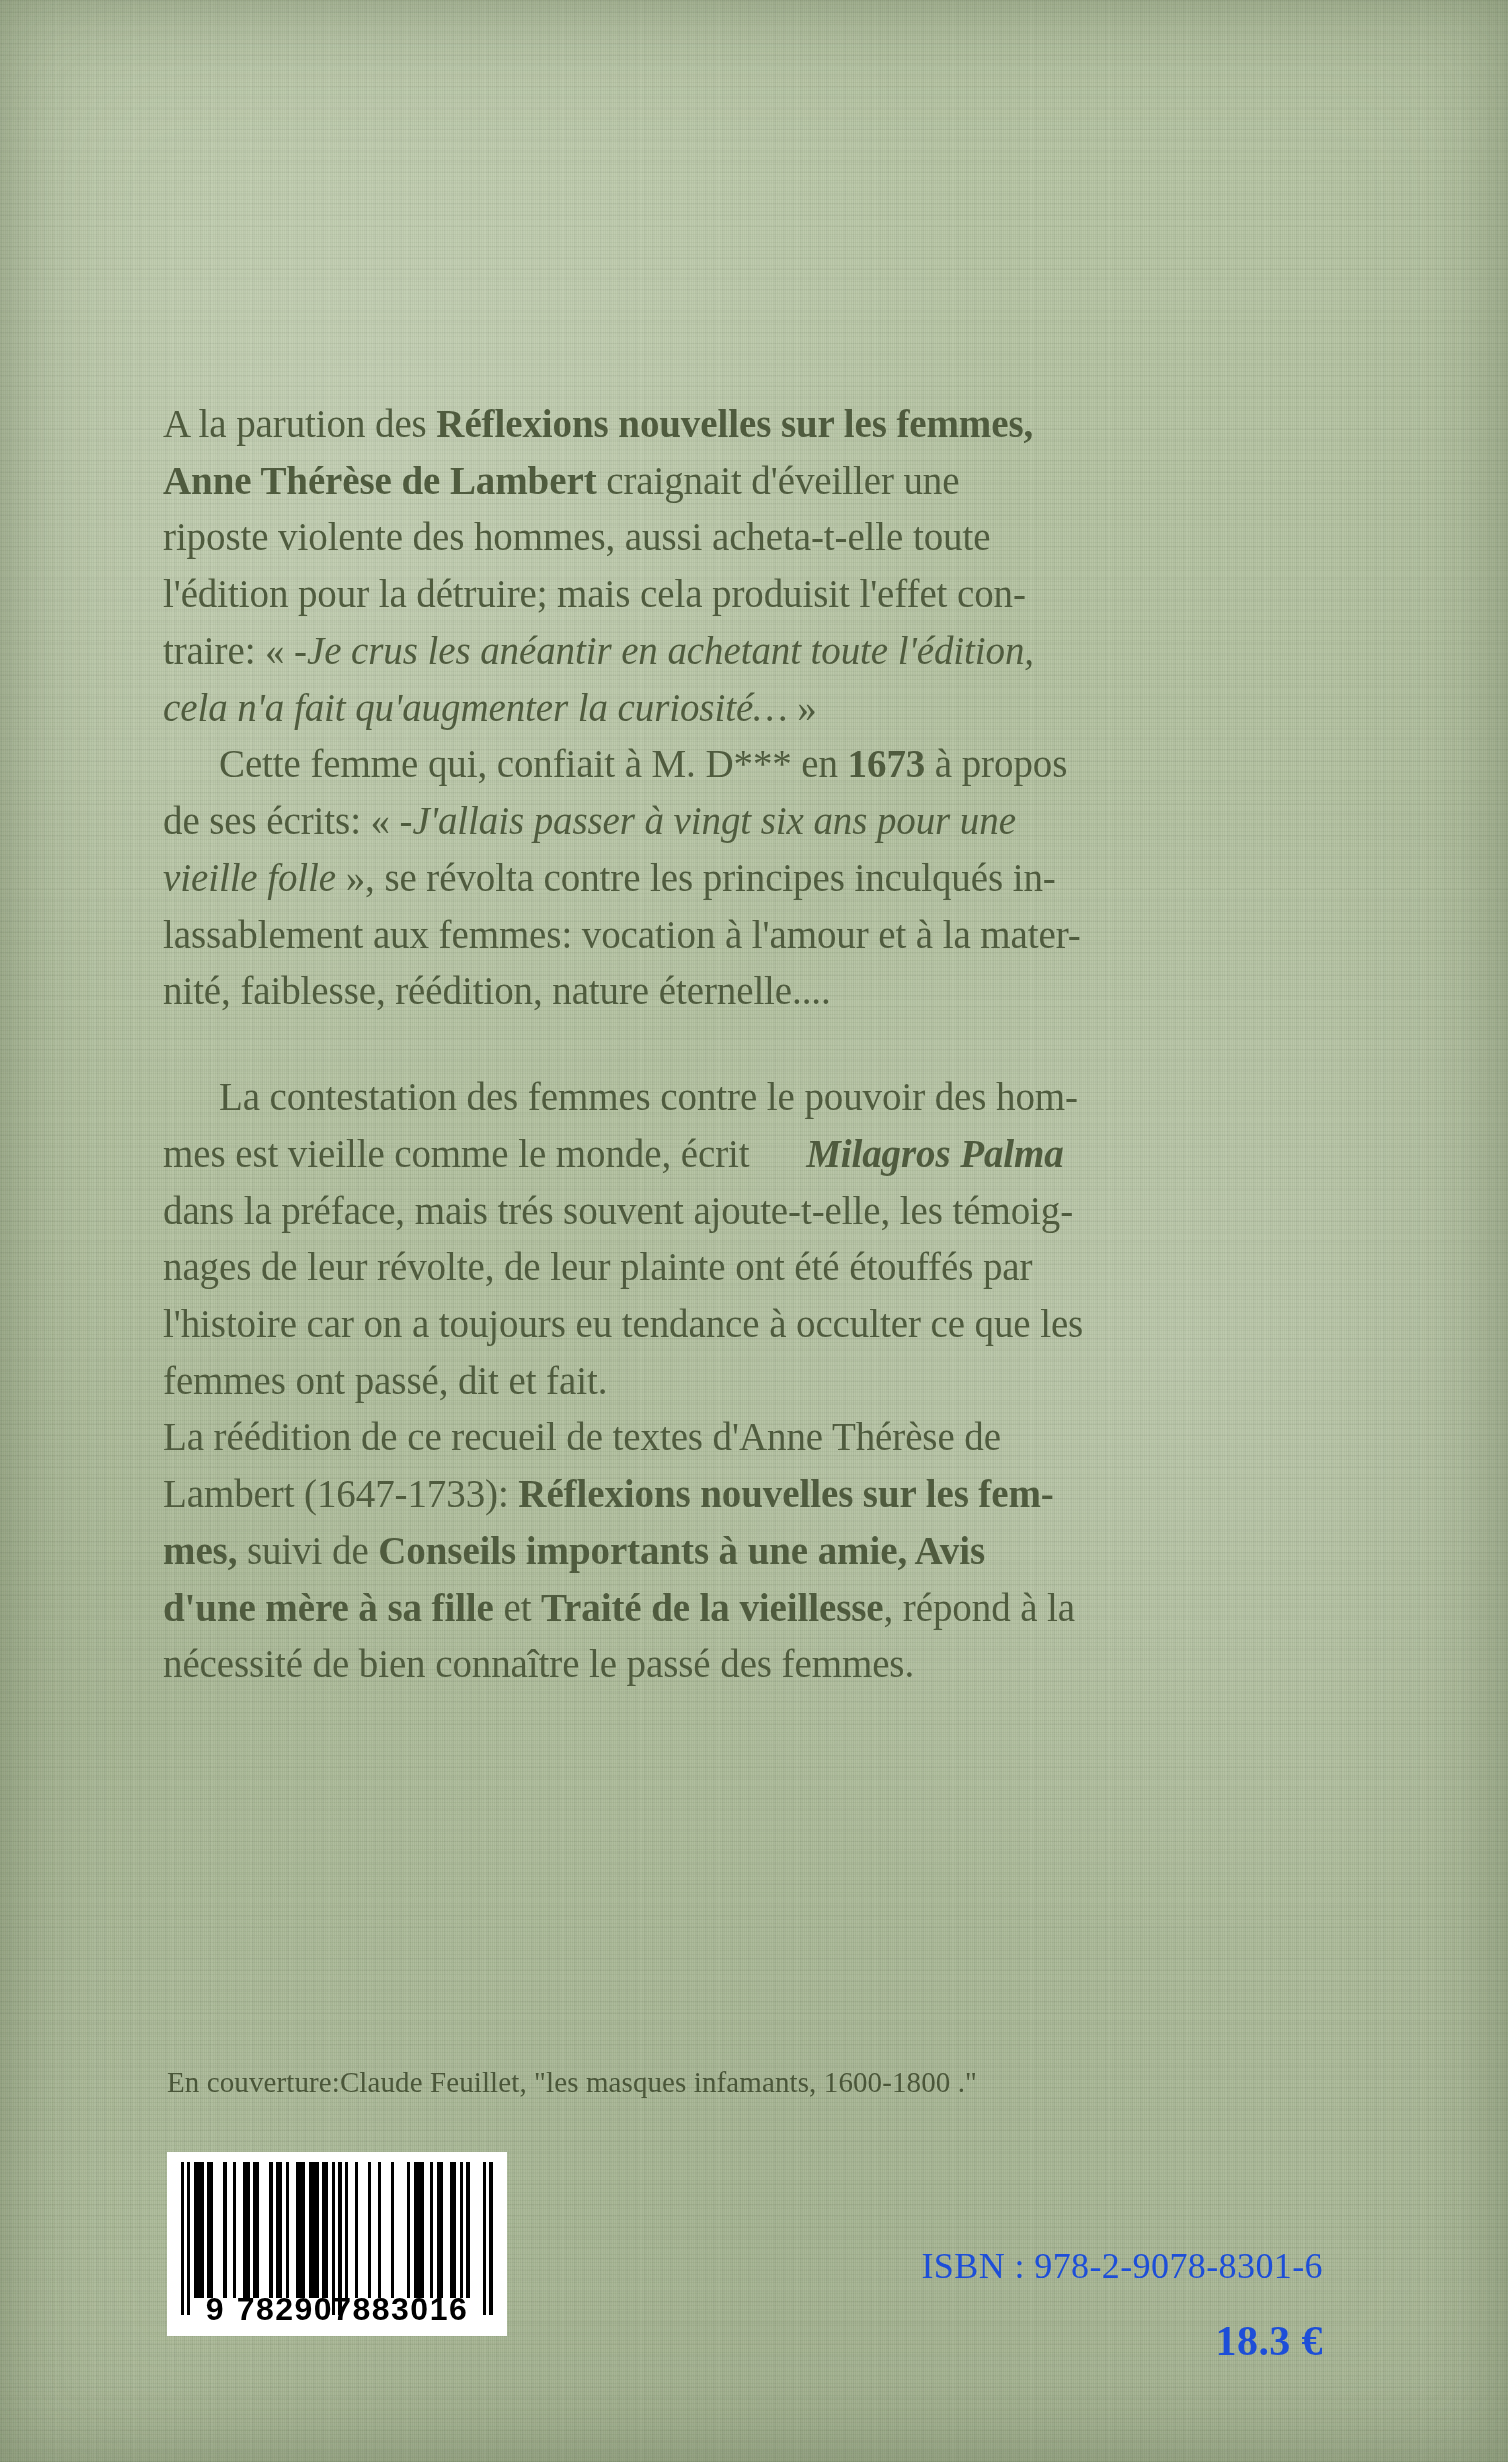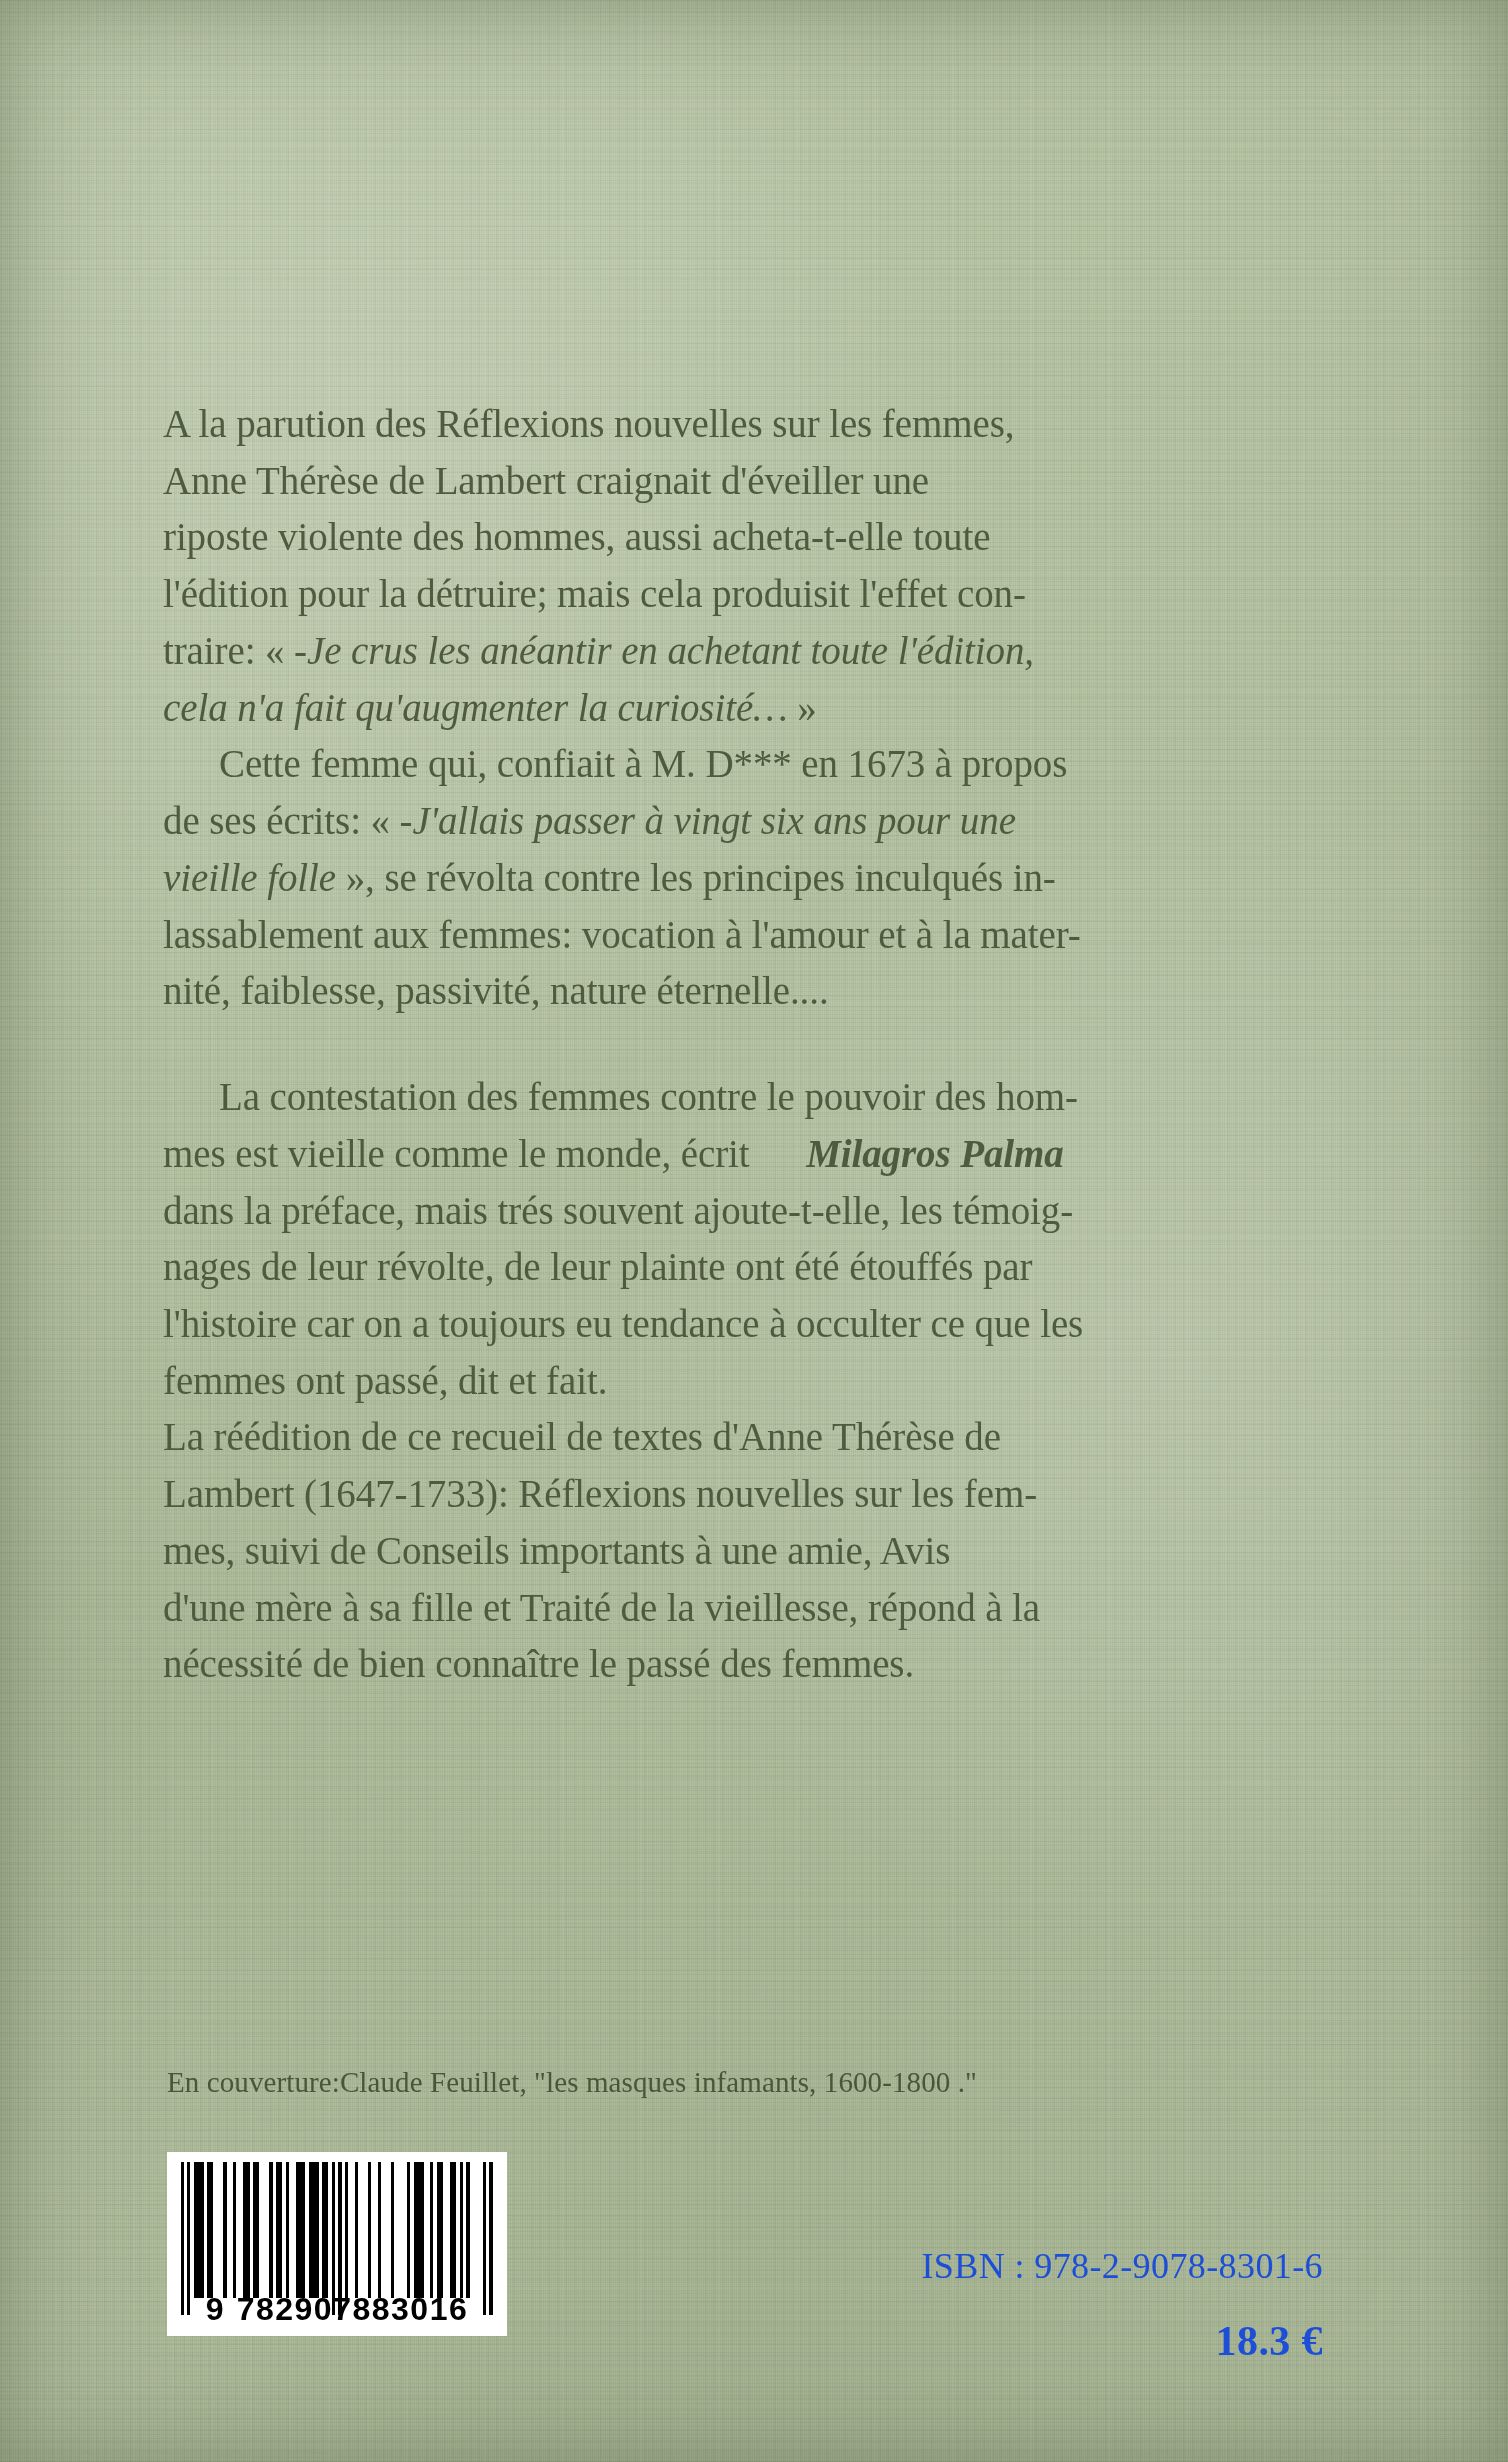--- a/index.html
+++ b/index.html
@@ -103,21 +103,21 @@
   .para-gap {
     height: 49px;
   }
 
   .indent {
     display: inline-block;
     width: 56px;
   }
 
   b, .bold {
-    font-weight: normal;
+    font-weight: bold;
     margin-top: 39px;
   }
 
   i, .ital {
     font-style: italic;
   }
 
   .bi {
     font-weight: bold;
     font-style: italic;
@@ -221,21 +221,21 @@
         <span>A la parution  des </span><b>Réflexions nouvelles sur les femmes,</b><br>
         <b>Anne Thérèse de Lambert</b><span> craignait d'éveiller une</span><br>
         <span>riposte violente des hommes, aussi acheta-t-elle toute</span><br>
         <span>l'édition pour la détruire; mais cela produisit l'effet con-</span><br>
         <span>traire: « </span><i>-Je crus les anéantir  en achetant toute l'édition,</i><br>
         <i>cela n'a fait qu'augmenter la curiosité…</i><span> »</span><br>
         <span class="indent"></span><span>Cette femme qui, confiait à M. D***  en </span><b>1673</b><span> à propos</span><br>
         <span>de ses écrits: « </span><i>-J'allais passer à vingt six ans pour une</i><br>
         <i>vieille folle</i><span> », se révolta contre les principes inculqués in-</span><br>
         <span>lassablement aux femmes: vocation à l'amour et à la mater-</span><br>
-        <span>nité, faiblesse, passivité, nature éternelle....</span>
+        <span>nité, faiblesse, réédition, nature éternelle....</span>
       </p>
 
       <div class="para-gap"></div>
 
       <p>
         <span class="indent"></span><span>La contestation des femmes contre le pouvoir des hom-</span><br>
         <span>mes est vieille comme le monde, écrit </span><span class="bi">Milagros Palma</span><br>
         <span>dans la préface, mais trés souvent ajoute-t-elle, les témoig-</span><br>
         <span>nages de leur révolte, de leur plainte ont été étouffés par</span><br>
         <span>l'histoire car on a toujours eu tendance à occulter ce que les</span><br>

